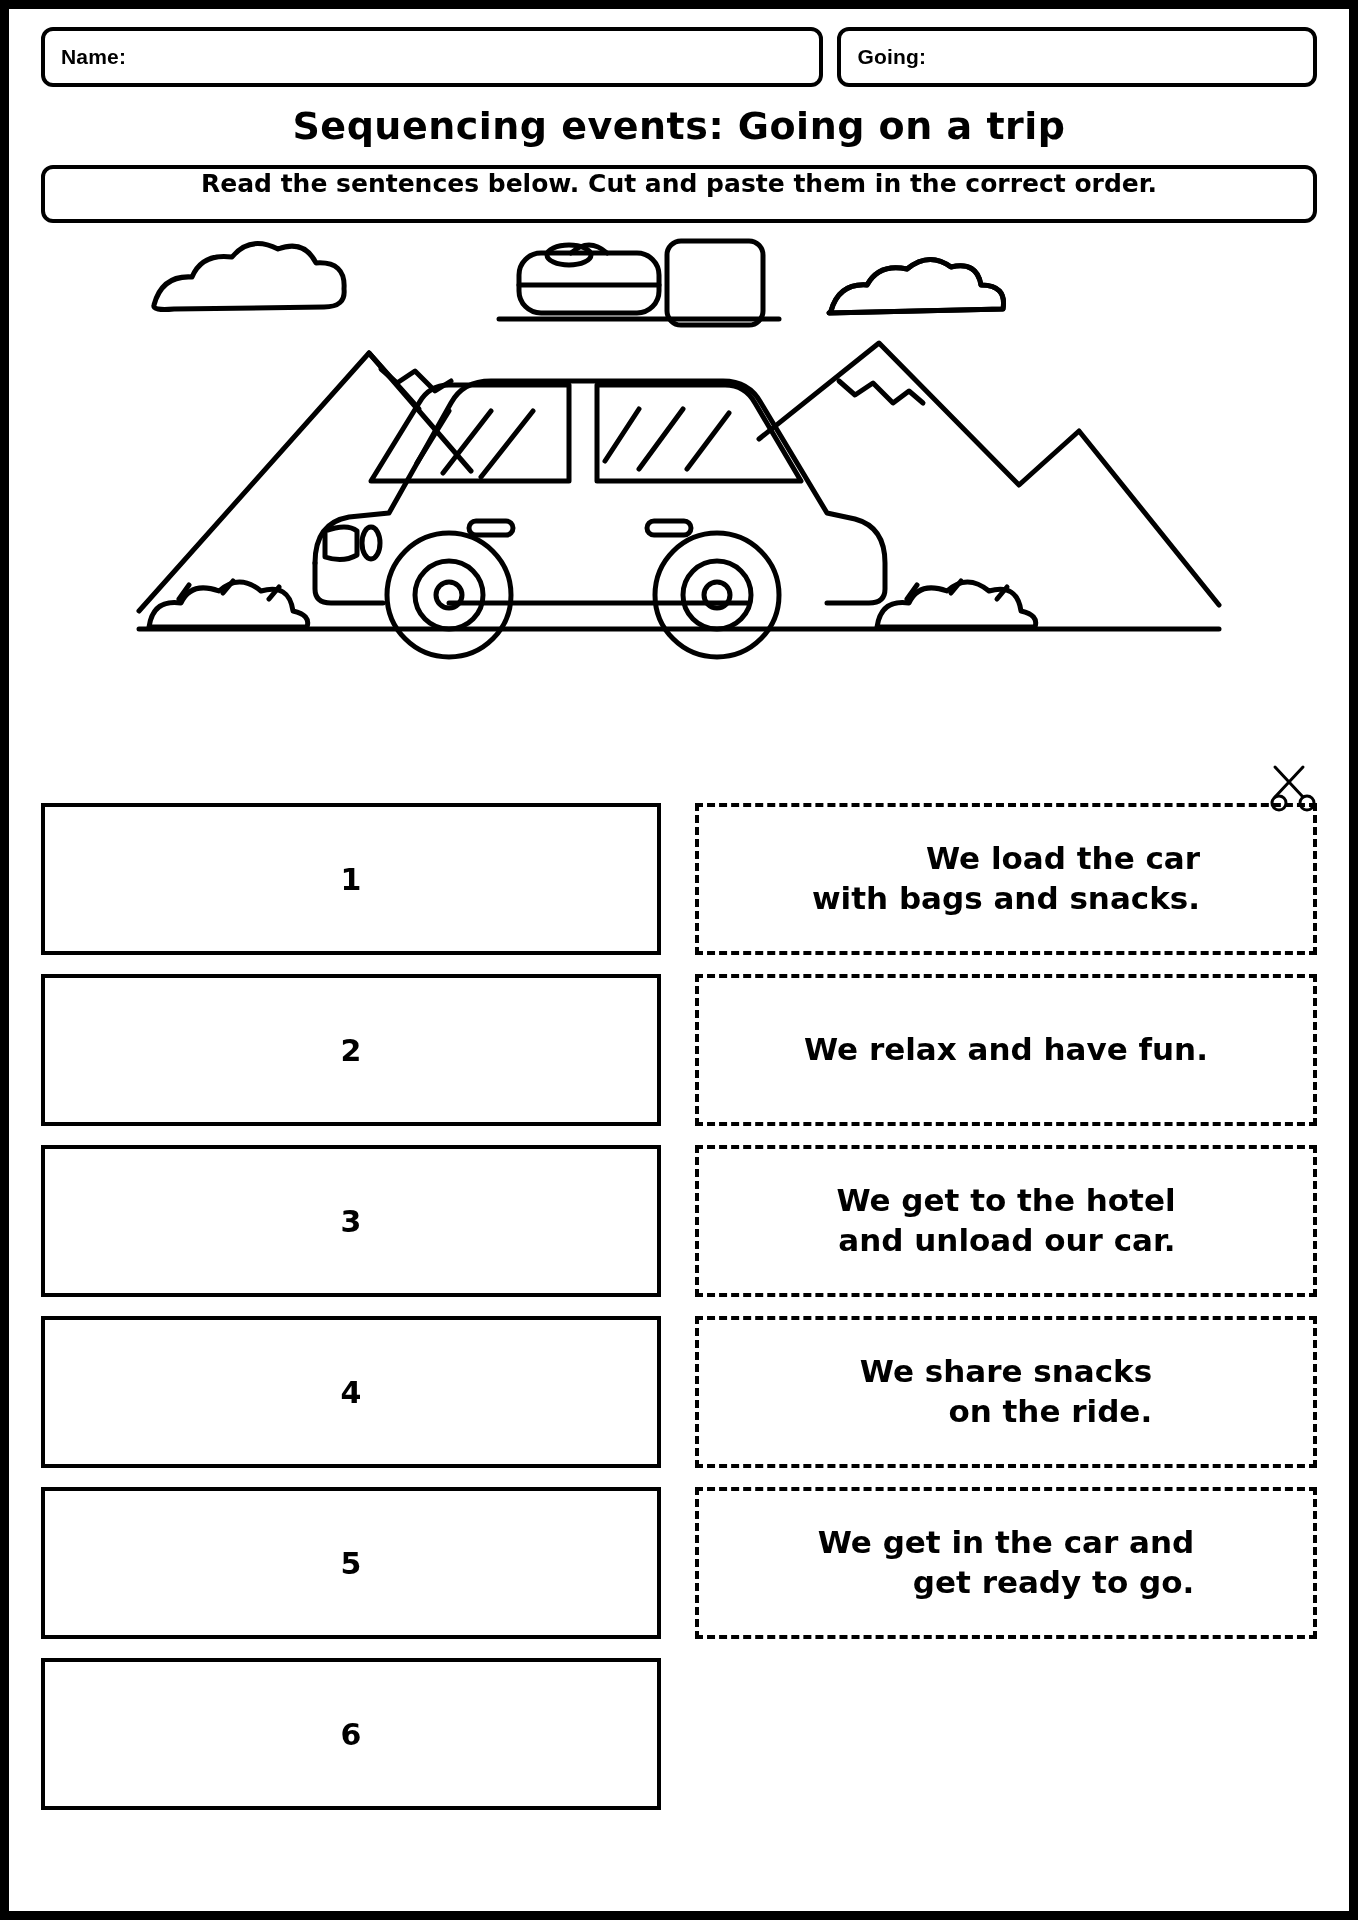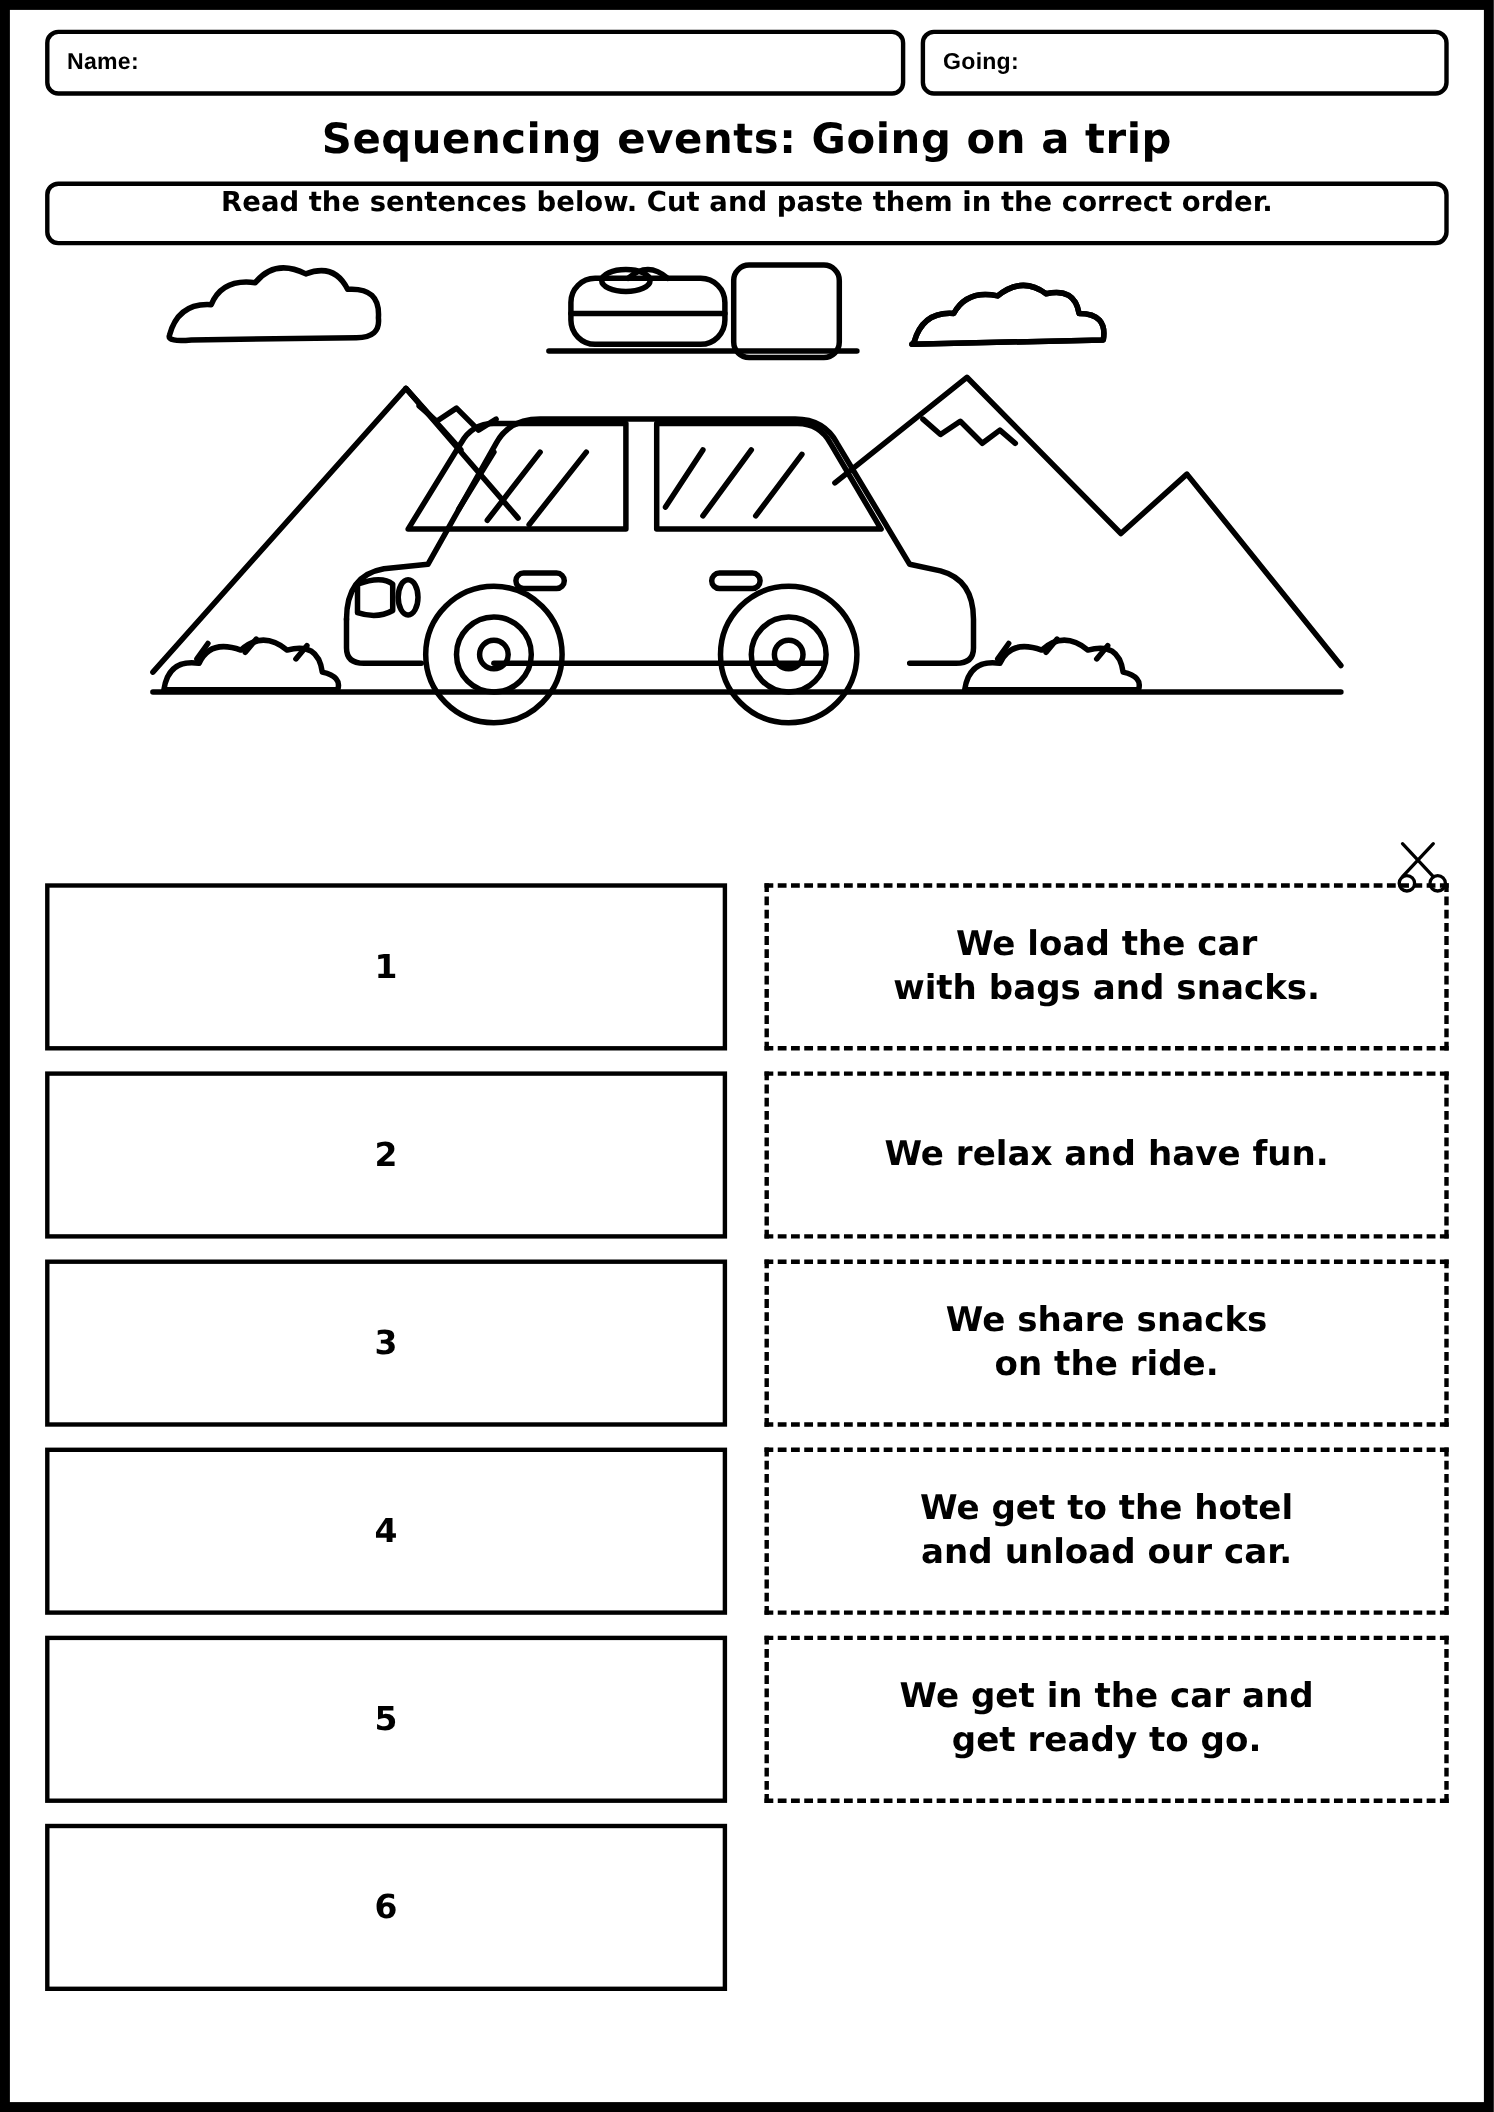--- a/index.html
+++ b/index.html
@@ -136,20 +136,21 @@
     justify-content: center;
     text-align: center;
     padding: 0 10px;
   }
   .strip-text {
     font-family: "DejaVu Sans", sans-serif;
     font-weight: bold;
     font-size: 31px;
     line-height: 1.28;
     white-space: pre-line;
+    text-align: right;
   }
 </style>
 </head>
 <body>
 
 <div class="page">
   <div class="inner">
 
     <div class="namedate-row">
       <div class="field-box name">
@@ -253,28 +254,28 @@
 
       <div class="col-right">
         <div class="cut-strip">
           <span class="strip-text">We load the car
 with bags and snacks.</span>
         </div>
         <div class="cut-strip">
           <span class="strip-text">We relax and have fun.</span>
         </div>
         <div class="cut-strip">
+          <span class="strip-text">We get to the hotel
+and unload our car.</span>
+        </div>
+        <div class="cut-strip">
           <span class="strip-text">We share snacks
 on the ride.</span>
         </div>
         <div class="cut-strip">
-          <span class="strip-text">We get to the hotel
-and unload our car.</span>
-        </div>
-        <div class="cut-strip">
           <span class="strip-text">We get in the car and
 get ready to go.</span>
         </div>
       </div>
     </div>
 
   </div>
 </div>
 
 </body></html>

